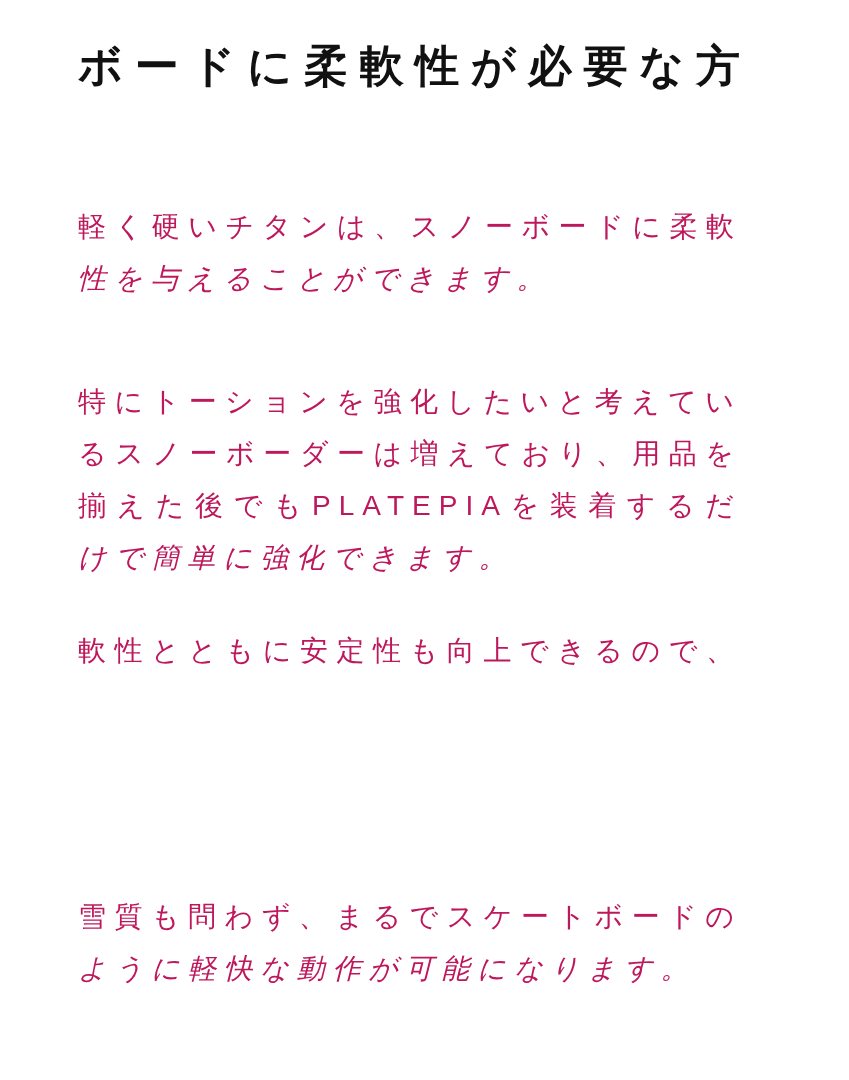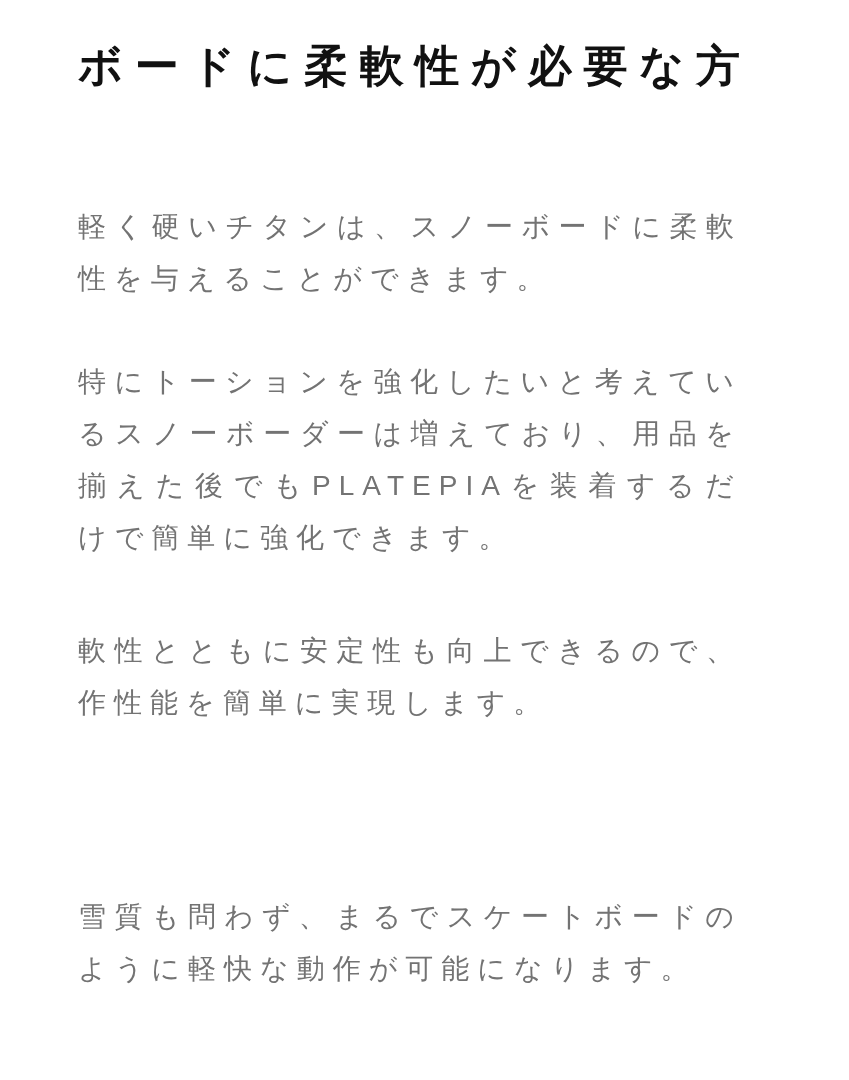--- a/index.html
+++ b/index.html
@@ -38,38 +38,39 @@
     text-align-last: justify;
     letter-spacing: 2px;
   }
   .paragraph {
     position: absolute;
     left: 0;
     width: 664px;
     margin: 0;
   }
   .p1 { top: 201px; }
-  .p2 { top: 356px; }
+  .p2 { top: 376px; }
   .p3 { top: 625px; }
   .p4 { top: 891px; }
   .line {
     display: block;
     height: 52px;
     line-height: 52px;
     font-size: 28px;
     font-weight: 400;
-    color: #737373;
+    color: #be185d;
     white-space: nowrap;
     letter-spacing: 8px;
     text-align: justify;
     text-align-last: justify;
   }
   .line.last {
     text-align: center;
     text-align-last: left;
+    font-style: italic;
   }
 </style>
 </head>
 <body>
 
 <main class="article">
 
   <h1 class="page-heading">ボードに柔軟性が必要な方</h1>
 
   <div class="paragraph p1">
@@ -79,21 +80,20 @@
 
   <div class="paragraph p2">
     <span class="line">特にトーションを強化したいと考えてい</span>
     <span class="line">るスノーボーダーは増えており、用品を</span>
     <span class="line">揃えた後でもPLATEPIAを装着するだ</span>
     <span class="line last">けで簡単に強化できます。</span>
   </div>
 
   <div class="paragraph p3">
     <span class="line">軟性とともに安定性も向上できるので、</span>
-    <span class="line last">作性能を簡単に実現します。</span>
   </div>
 
   <div class="paragraph p4">
     <span class="line">雪質も問わず、まるでスケートボードの</span>
     <span class="line last">ように軽快な動作が可能になります。</span>
   </div>
 
 </main>
 
 </body></html>

